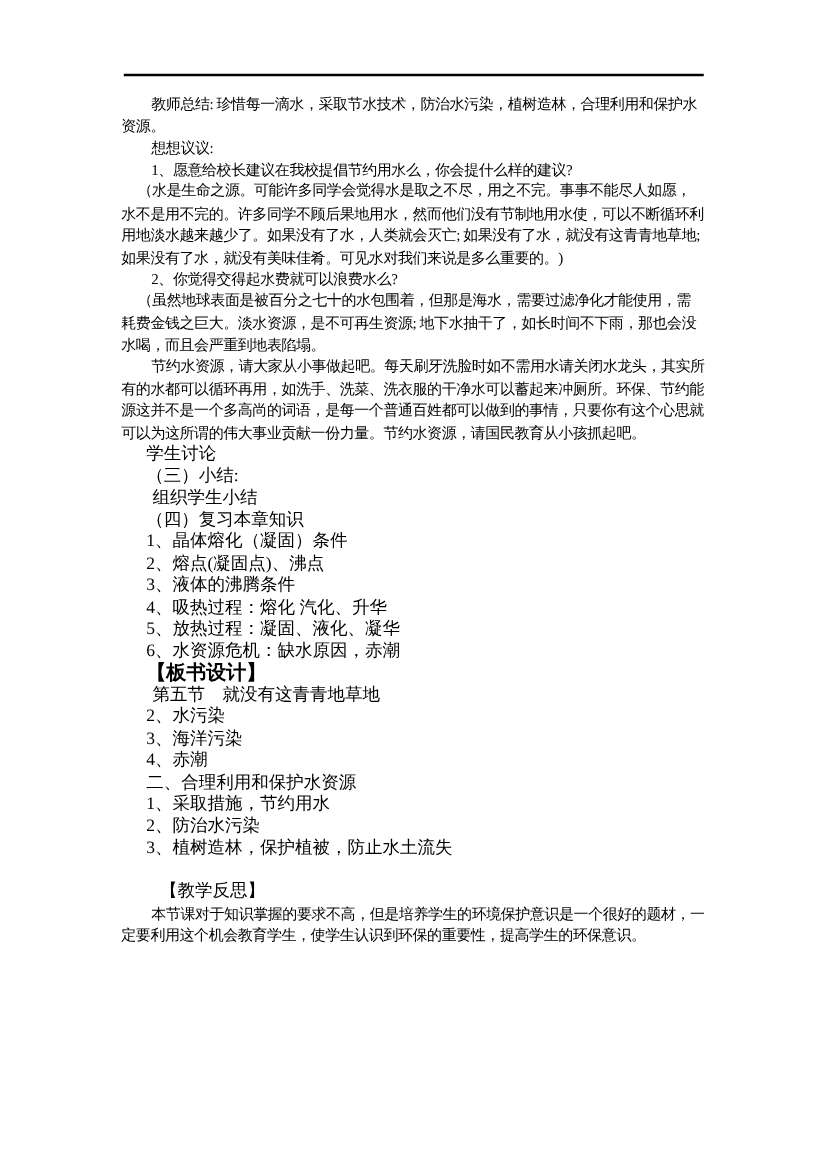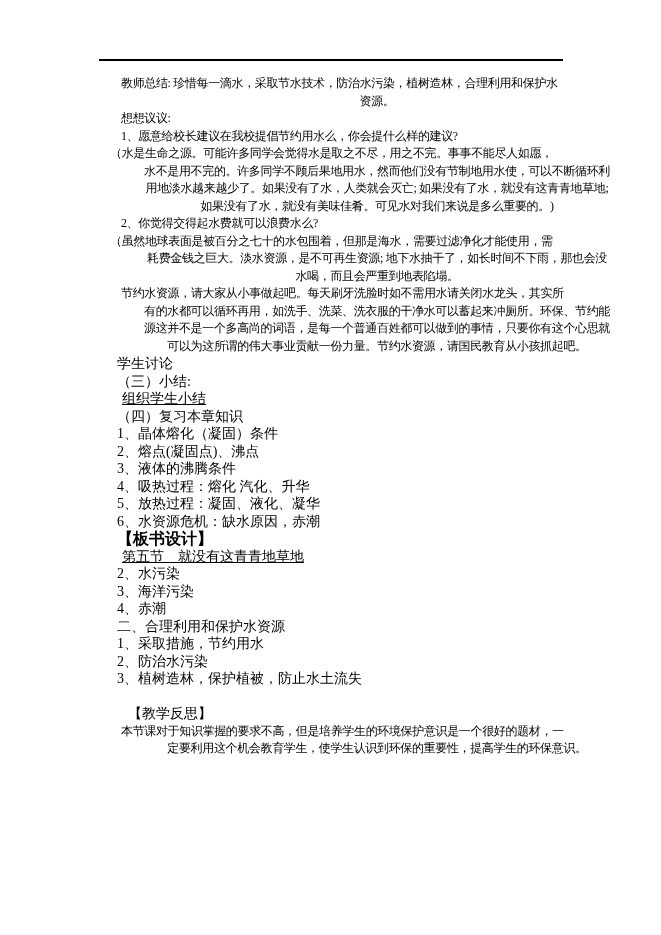--- a/index.html
+++ b/index.html
@@ -34,25 +34,25 @@
     line-height: 17.5px;
     white-space: pre;
     overflow: visible;
   }
   
   .sz-body    { font-size: 12px; letter-spacing: -0.35px; }
   .sz-section { font-size: 14px; letter-spacing: 0; }
   .sz-heading { font-size: 16px; letter-spacing: 0; }
   .bold       { font-weight: bold; }
   
-  .ind-none    { padding-left: 0; text-align: center; }
+  .ind-none    { padding-left: 0; }
   .ind-para    { padding-left: 24px; }
-  .ind-paren   { padding-left: 13px; }
+  .ind-paren   { padding-left: 13px; font-family: Liberation Mono, monospace; }
   .ind-list    { padding-left: 20px; }
-  .ind-list2   { padding-left: 25px; text-decoration: underline; }
+  .ind-list2   { padding-left: 25px; }
   .ind-reflect { padding-left: 31px; }
 </style>
 </head>
 <body>
 
 <div class="page" style="--page-bg: #ffffff; --page-fg: #000000; --rule-color: #000000;">
   <div class="header-rule"></div>
   <div class="doc">
       <div class="line ind-para sz-body">教师总结: 珍惜每一滴水，采取节水技术，防治水污染，植树造林，合理利用和保护水</div>
       <div class="line ind-none sz-body">资源。</div>

